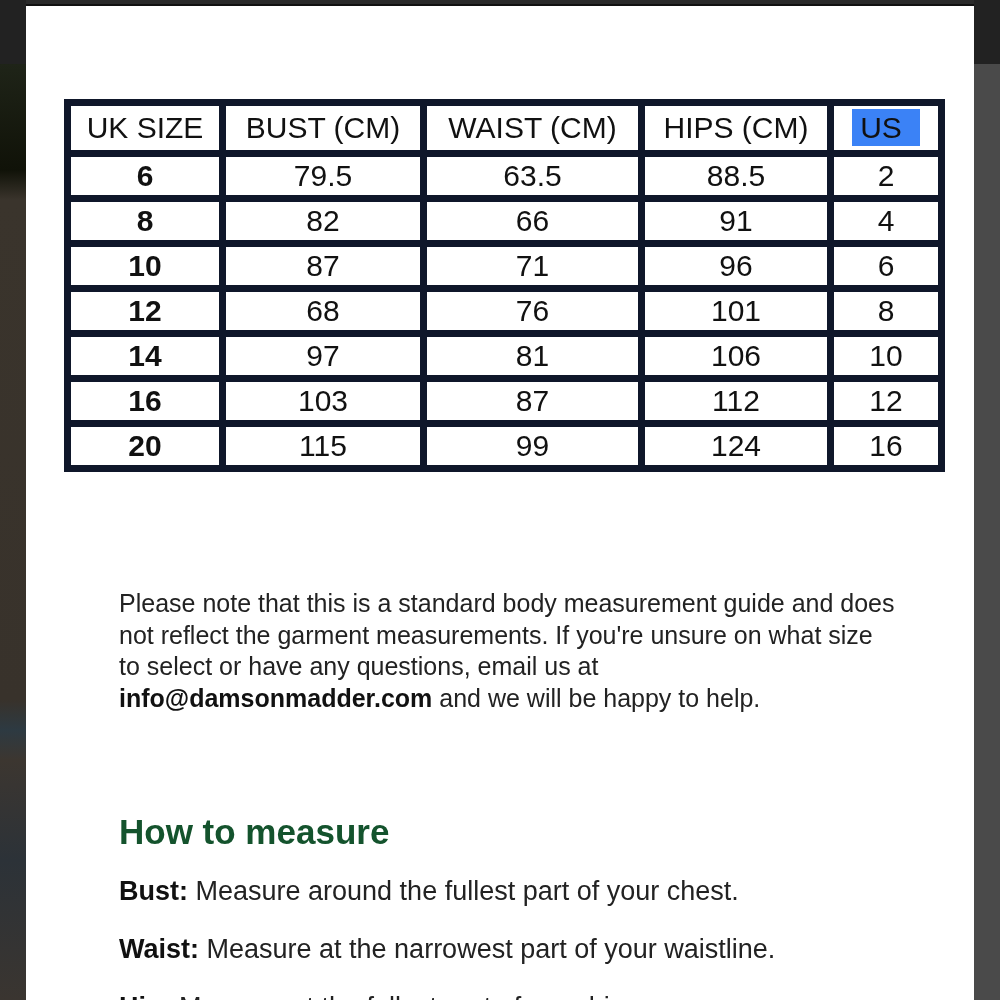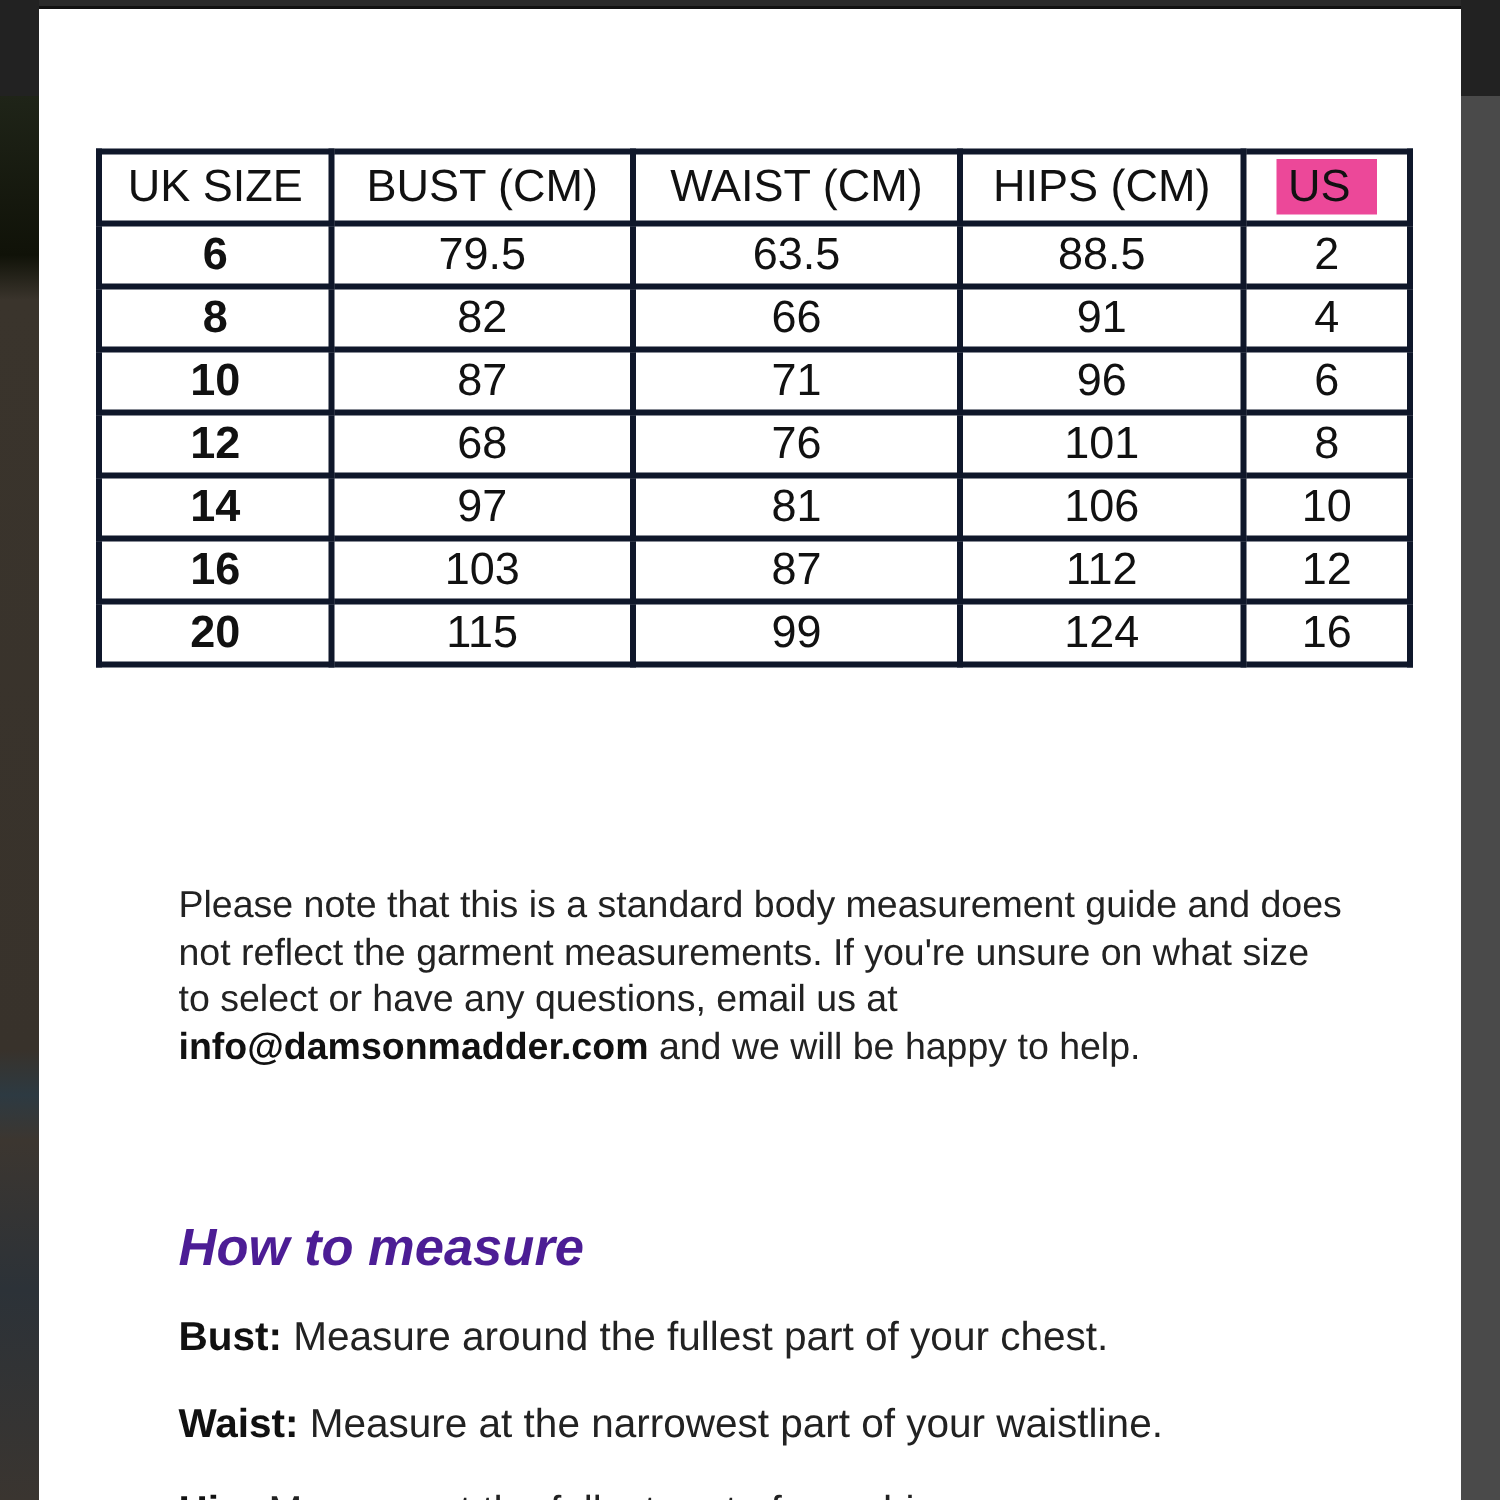--- a/index.html
+++ b/index.html
@@ -23,33 +23,33 @@
     }
     .modal-title {
       position: absolute; left: 0; right: 0; top: 40px; text-align: center;
       font-size: 36px; color: #111; letter-spacing: 0.2px;
     }
     table.size-table {
       position: absolute; left: 38px; top: 93px; width: 874px;
       border-collapse: collapse; table-layout: fixed;
     }
     table.size-table th, table.size-table td {
-      border: 4px solid #0f172a; height: 38px; text-align: center;
+      border: 7px solid #0f172a; height: 38px; text-align: center;
       font-size: 30px; color: #111; padding: 0; font-weight: normal;
     }
     table.size-table th { height: 44px; }
     table.size-table td.uk { font-weight: bold; }
-    .us-badge { background: #ec4899; padding: 2px 18px 2px 8px; }
+    .us-badge { background: #3b82f6; padding: 2px 18px 2px 8px; }
     .note {
       position: absolute; left: 93px; top: 582px; width: 780px;
       font-size: 25px; line-height: 31.5px; color: #222;
     }
     .note b { color: #111; }
     .howto-title {
-      position: absolute; left: 93px; top: 806px; font-size: 35px; font-weight: bold; color: #4c1d95; font-style: italic;
+      position: absolute; left: 93px; top: 806px; font-size: 35px; font-weight: bold; color: #14532d;
     }
     .measure-item {
       position: absolute; left: 93px; font-size: 27px; color: #222;
     }
     .measure-item b { color: #111; }
   </style>
 </head>
 <body>
 
 <div class="backdrop-left"></div>

